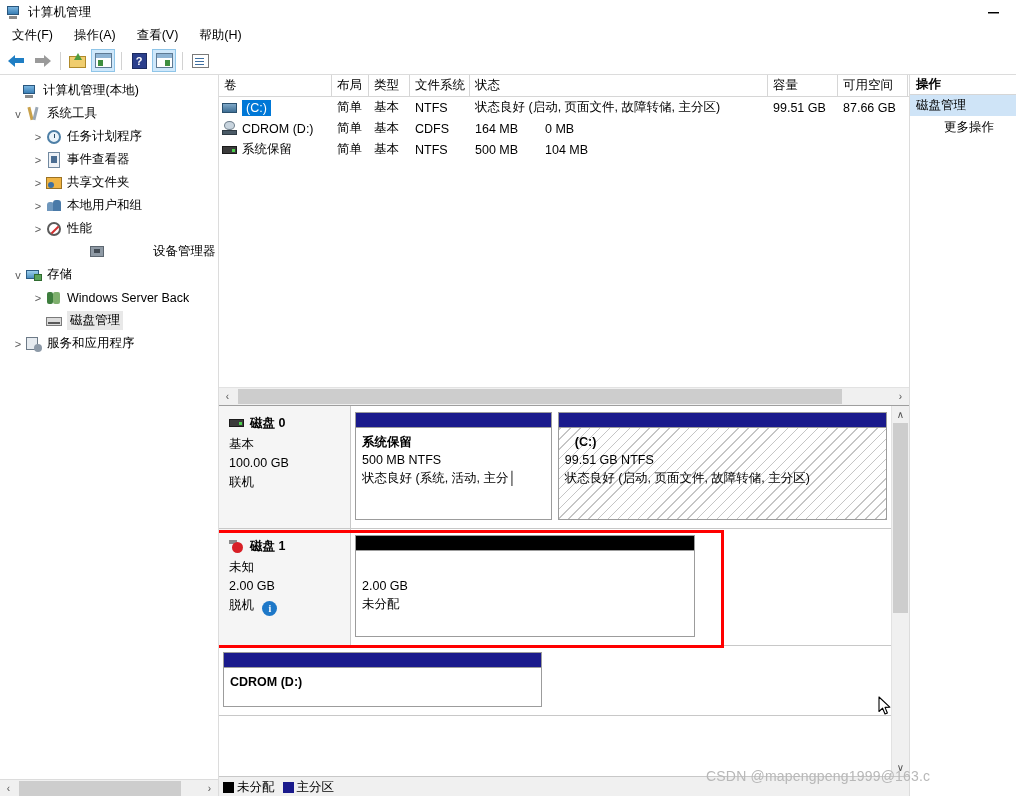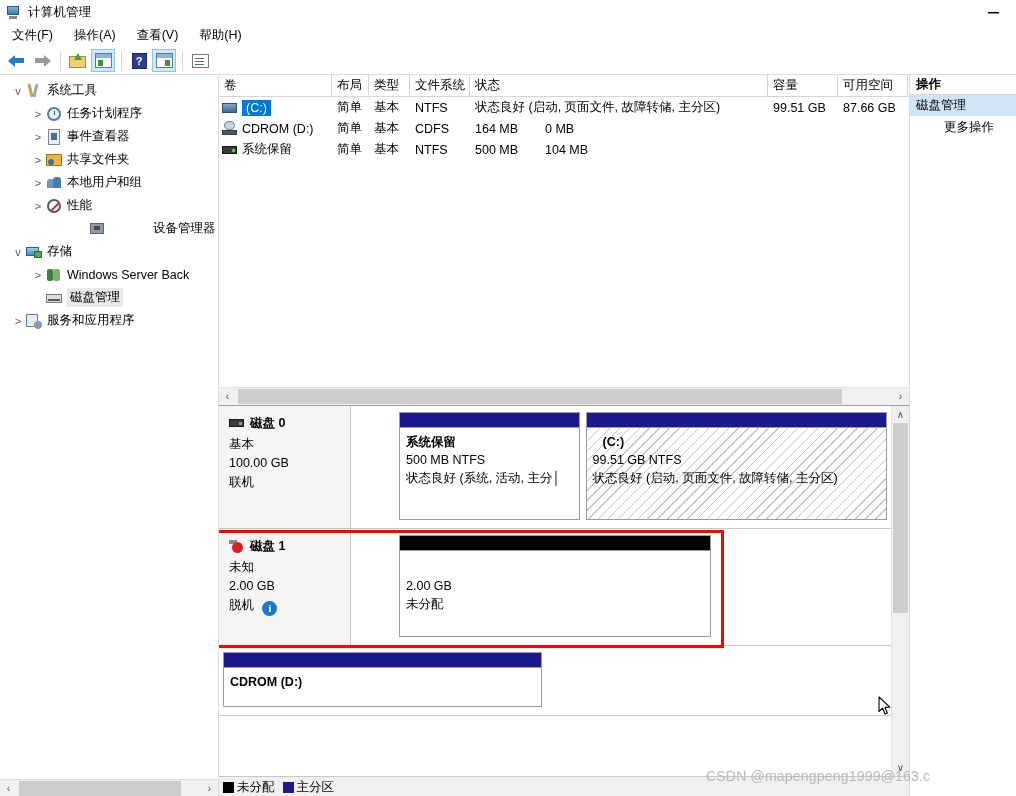--- a/index.html
+++ b/index.html
@@ -298,21 +298,20 @@
     overflow: hidden;
     background: #ffffff;
     min-width: 0;
   }
   .disk-row {
     display: flex;
     border-bottom: 1px solid #c8c8c8;
     background: #ffffff;
     position: relative;
     box-sizing: border-box;
-    gap: 44px;
   }
   .disk-info {
     width: 132px;
     flex: none;
     box-sizing: border-box;
     padding: 8px 0 0 10px;
     background: #f5f5f5;
     border-right: 1px solid #c8c8c8;
     font-size: 12.5px;
     line-height: 19px;
@@ -664,20 +663,30 @@
   <div class="tb-btn">
     <span class="tbi-props"></span>
   </div>
 </div>
 
 <div class="body-split">
 
   <div class="tree-pane">
     <div class="tree-scroll">
 
+      <div class="tree-row" style="padding-left:6px;">
+        <span class="expander"></span>
+        <span class="node-icon">
+            <span class="ic-monitor">
+              <span class="scr"></span>
+              <span class="base"></span>
+            </span>
+          </span>
+        <span class="node-label">计算机管理(本地)</span>
+      </div>
 
       <div class="tree-row" style="padding-left:10px;">
         <span class="expander">v</span>
         <span class="node-icon">
             <span class="ic-tools"></span>
           </span>
         <span class="node-label">系统工具</span>
       </div>
 
       <div class="tree-row" style="padding-left:30px;">

